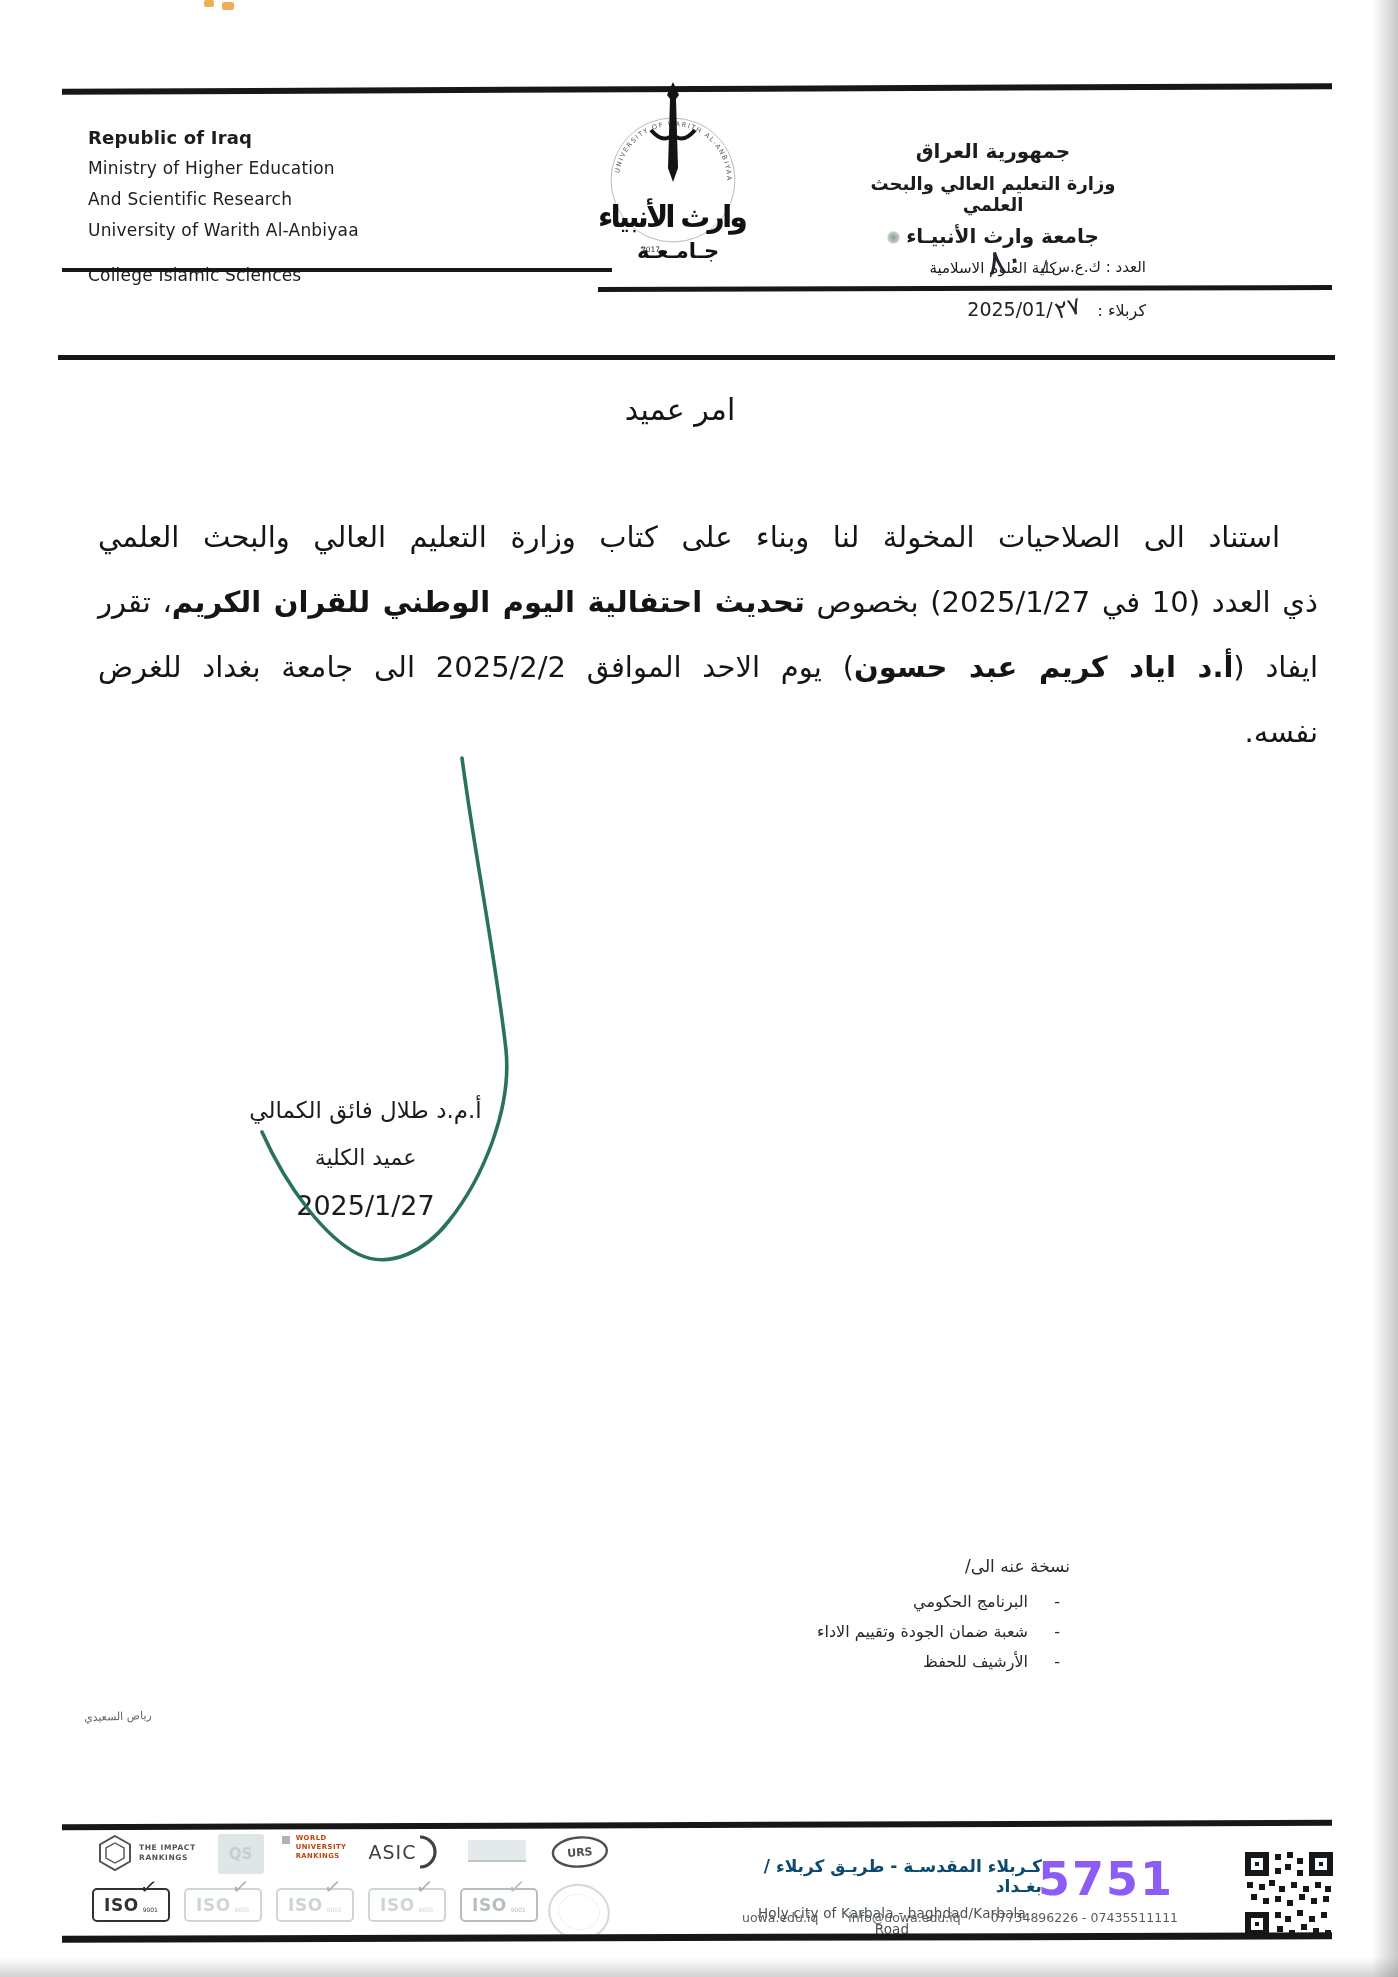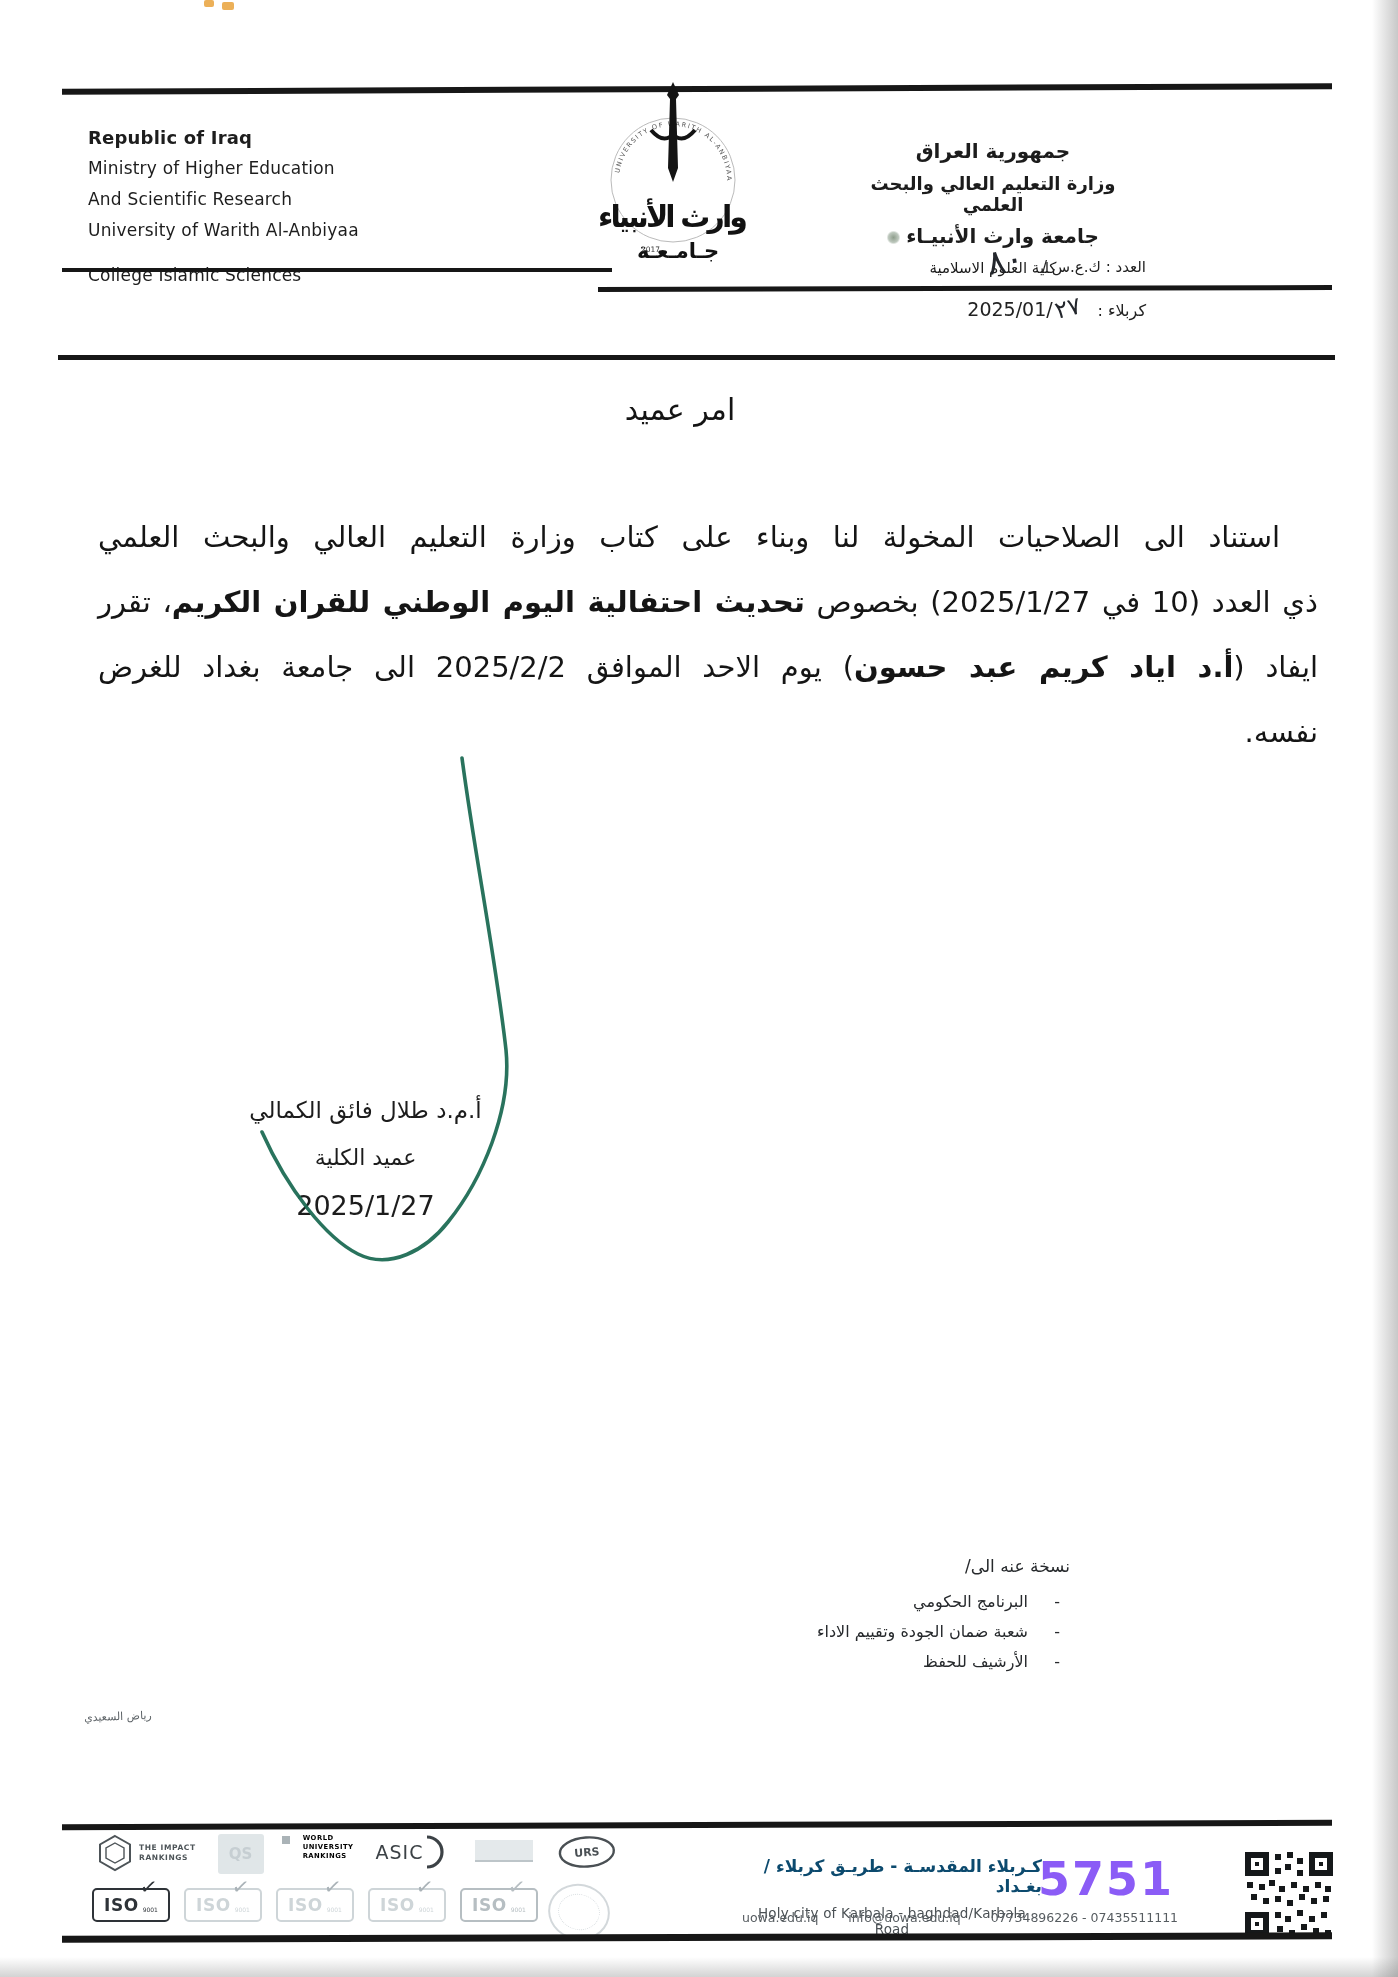--- a/index.html
+++ b/index.html
@@ -55,21 +55,21 @@
   .copy-item .dash{width:12px;}
 
   .annot{left:84px;top:1710px;font-size:11px;color:#3f464b;transform:rotate(-2deg);opacity:.85;}
 
   
   .f-logos{left:98px;top:1834px;display:flex;align-items:flex-start;gap:0;}
   .impact{display:flex;align-items:center;gap:7px;color:#4d5458;}
   .impact .t{font-size:7.5px;font-weight:bold;letter-spacing:.6px;line-height:10px;}
   .qs-faded{margin-left:22px;width:46px;height:40px;background:#e0e6e8;border-radius:3px;
     display:flex;align-items:center;justify-content:center;font-weight:bold;font-size:15px;color:#c6ced2;filter:blur(.6px);}
-  .wur{margin-left:18px;display:flex;gap:13px;color:#000000;}
+  .wur{margin-left:18px;display:flex;gap:6px;color:#c2410c;}
   .wur .sq{width:8px;height:8px;background:#aab3b7;margin-top:2px;}
   .wur .t{font-size:6.8px;font-weight:bold;letter-spacing:.5px;line-height:9px;}
   .asic{margin-left:22px;display:flex;align-items:center;color:#3c4246;}
   .asic .t{font-size:19px;letter-spacing:1px;}
   .faded5{margin-left:28px;width:58px;height:20px;background:#e4e9eb;border-bottom:2px solid #bdc5c9;
     filter:blur(.7px);margin-top:6px;}
   .urs{margin-left:24px;transform:rotate(-4deg);}
   .iso-row{left:92px;top:1888px;display:flex;gap:14px;}
   .iso-badge{width:74px;height:30px;border:2.5px solid #2e3338;border-radius:5px;position:relative;
     display:flex;align-items:center;justify-content:center;gap:4px;color:#2e3338;background:#fff;}

